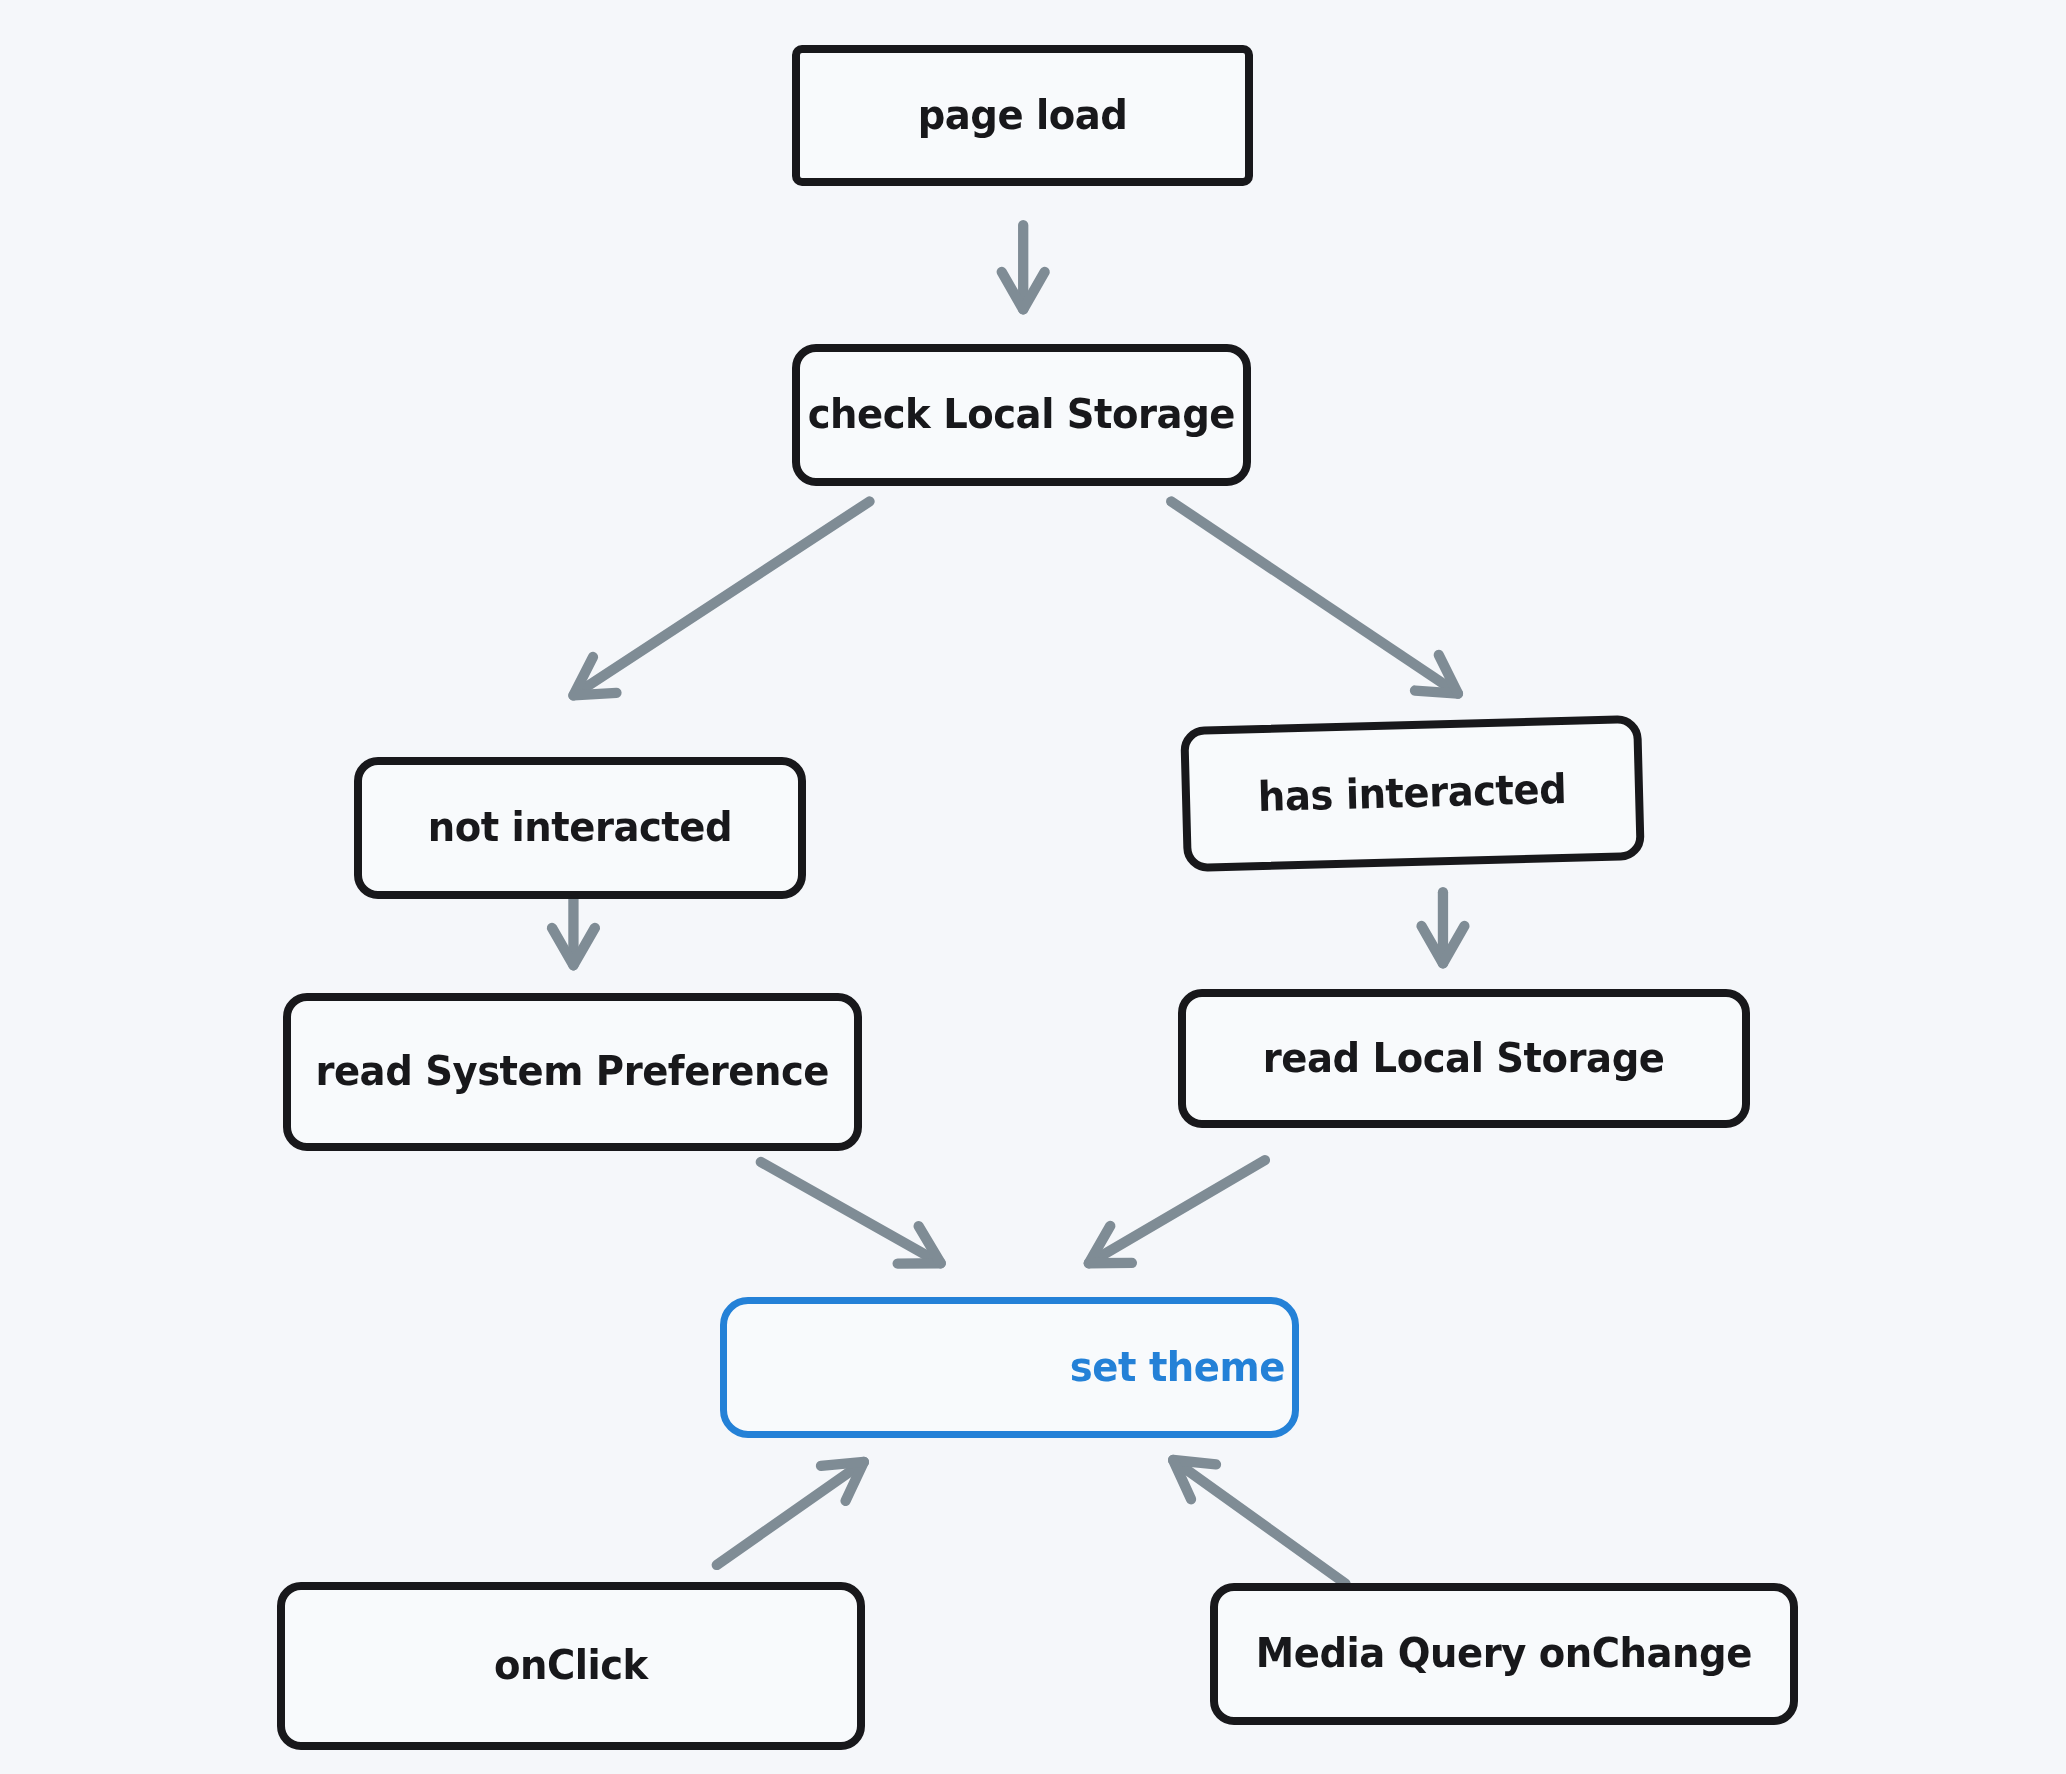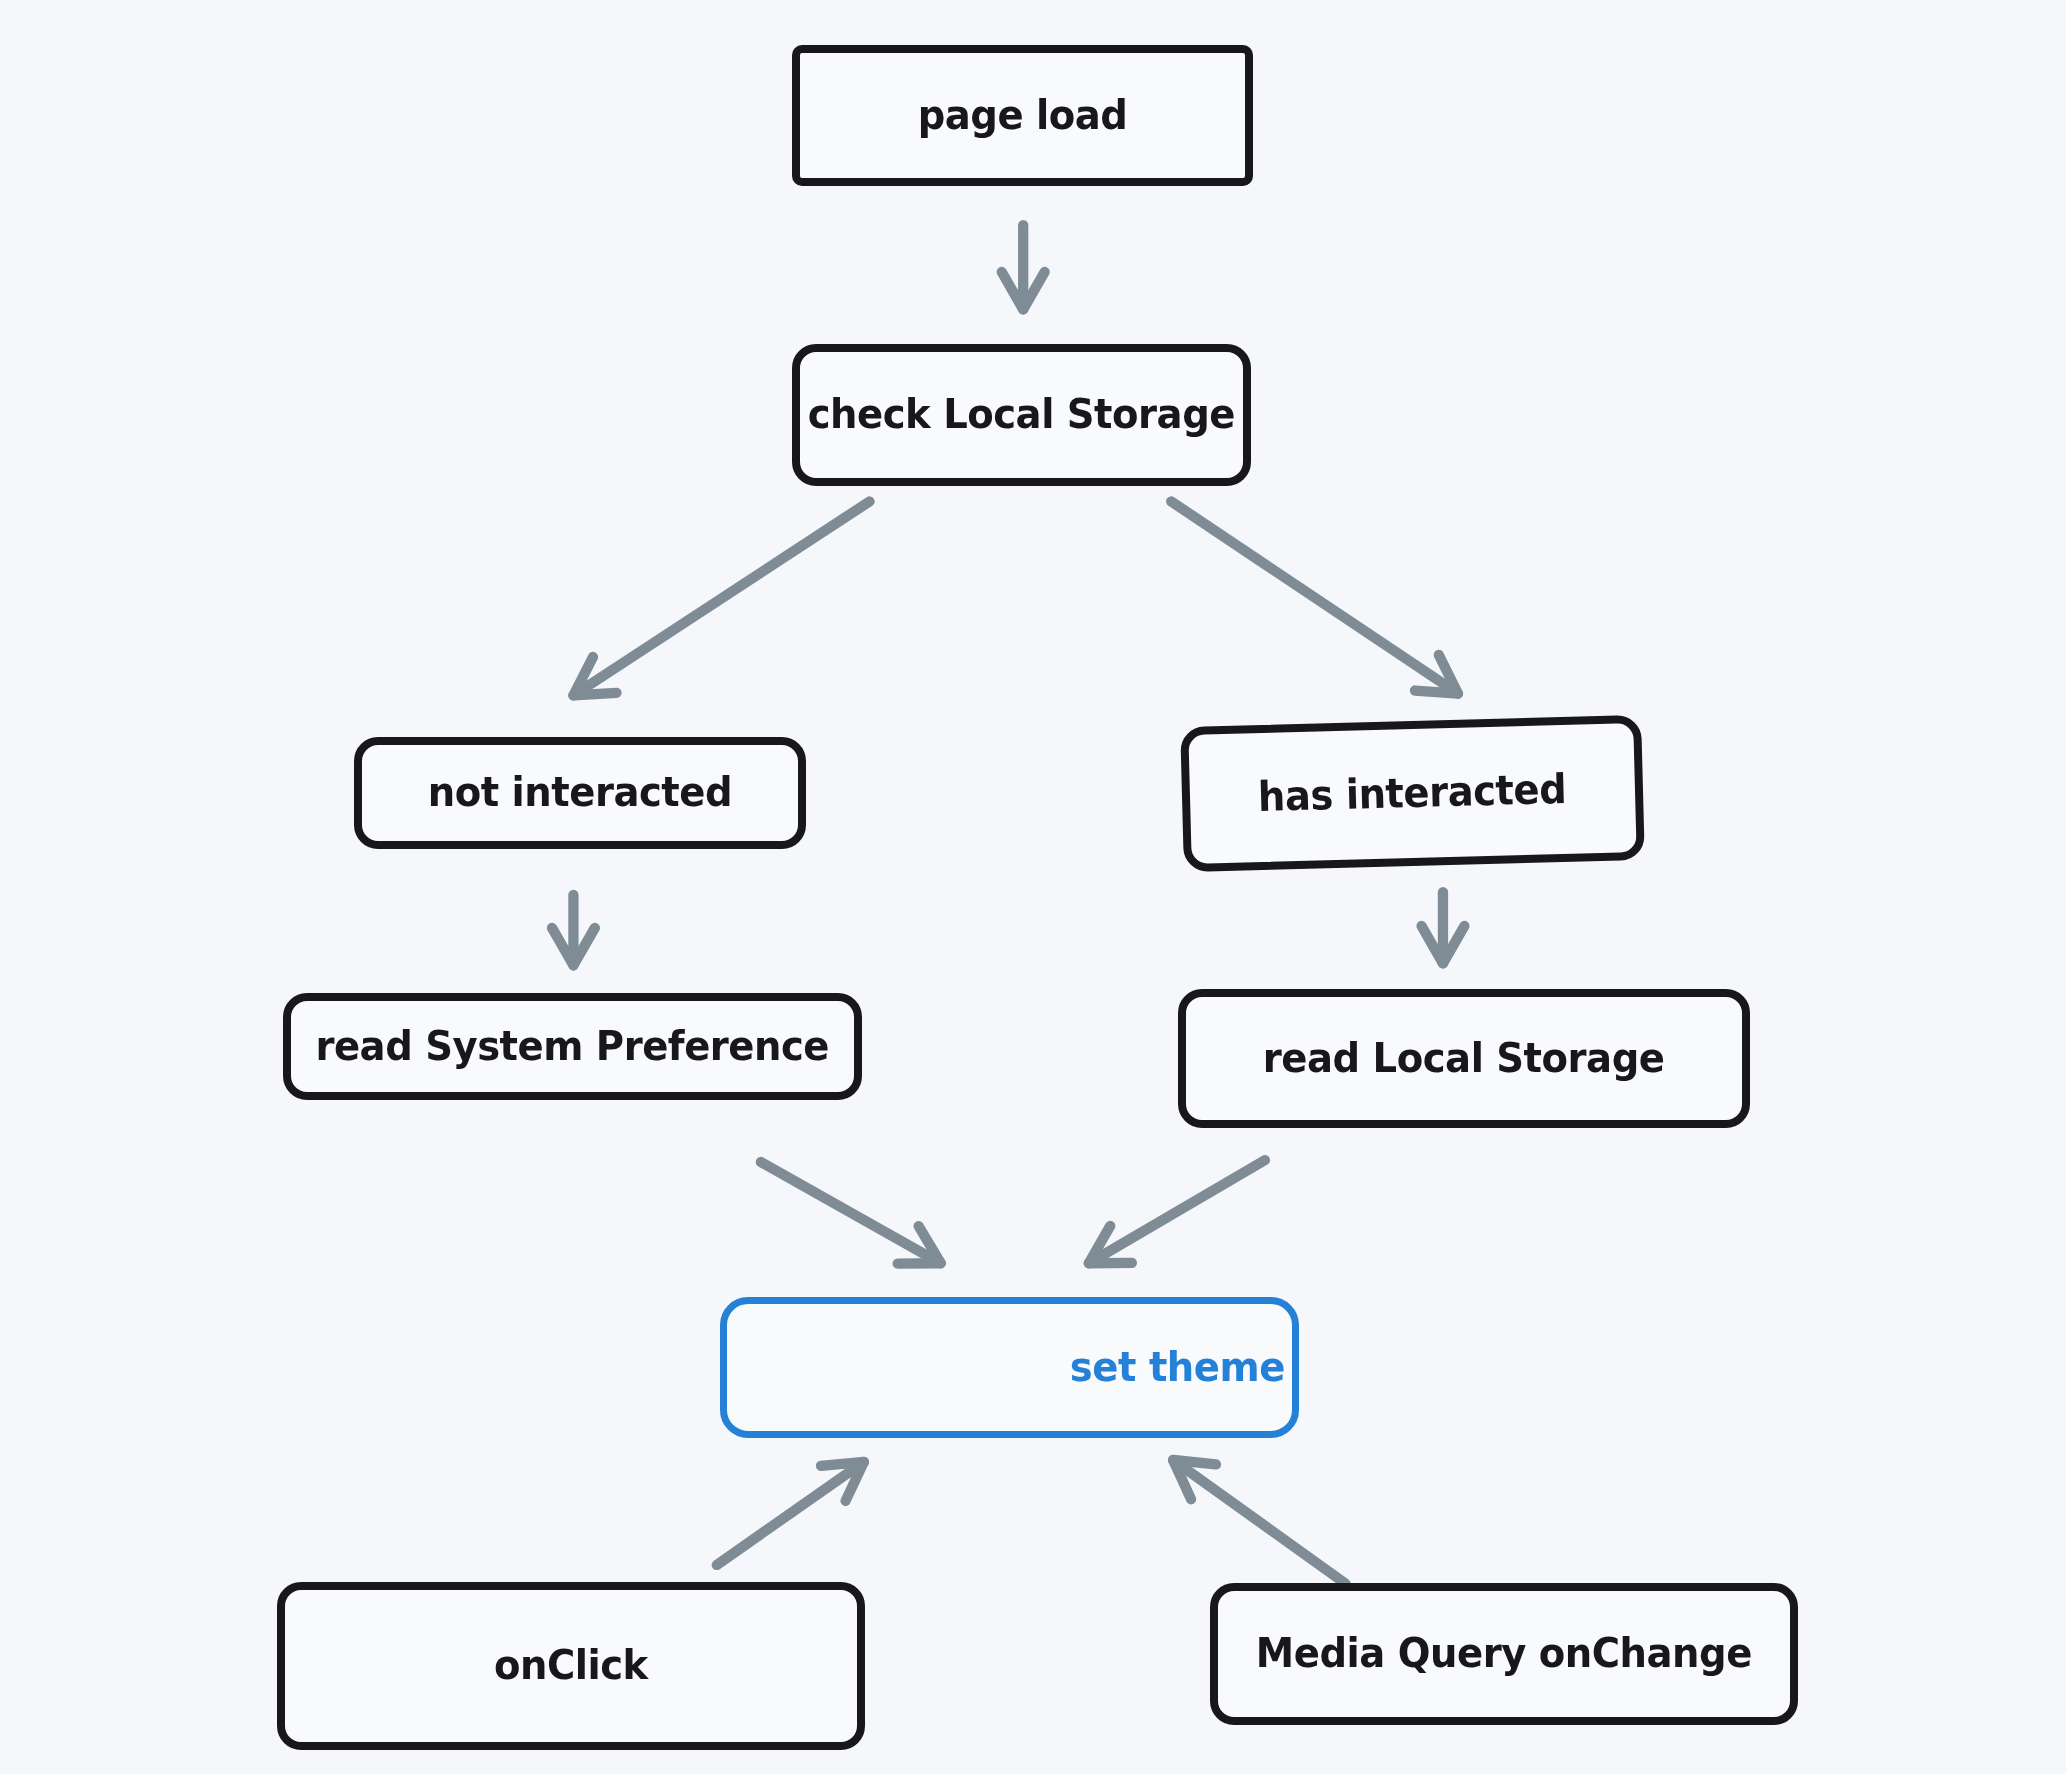--- a/index.html
+++ b/index.html
@@ -105,27 +105,27 @@
         </g>
       </g>
   </svg>
   <div id="node-layer">
       <div class="node" style="left: 792px; top: 45px; width: 461px; height: 141px; border-radius: 10px;">
         <span class="node-label">page load</span>
       </div>
       <div class="node" style="left: 792px; top: 335px; width: 459px; height: 142px; margin-top: 9px;">
         <span class="node-label">check Local Storage</span>
       </div>
-      <div class="node" style="left: 354px; top: 737px; width: 452px; height: 112px;">
+      <div class="node" style="left: 354px; top: 757px; width: 452px; height: 142px;">
         <span class="node-label">not interacted</span>
       </div>
       <div class="node" style="left: 1182px; top: 721px; width: 461px; height: 145px; transform: rotate(-1.5deg);">
         <span class="node-label">has interacted</span>
       </div>
-      <div class="node" style="left: 283px; top: 993px; width: 579px; height: 107px;">
+      <div class="node" style="left: 283px; top: 993px; width: 579px; height: 158px;">
         <span class="node-label">read System Preference</span>
       </div>
       <div class="node" style="left: 1162px; top: 989px; width: 572px; height: 139px; margin-left: 16px;">
         <span class="node-label">read Local Storage</span>
       </div>
       <div class="node accent" style="left: 720px; top: 1297px; width: 579px; height: 141px; justify-content: flex-end;">
         <span class="node-label">set theme</span>
       </div>
       <div class="node" style="left: 277px; top: 1582px; width: 588px; height: 168px;">
         <span class="node-label">onClick</span>

